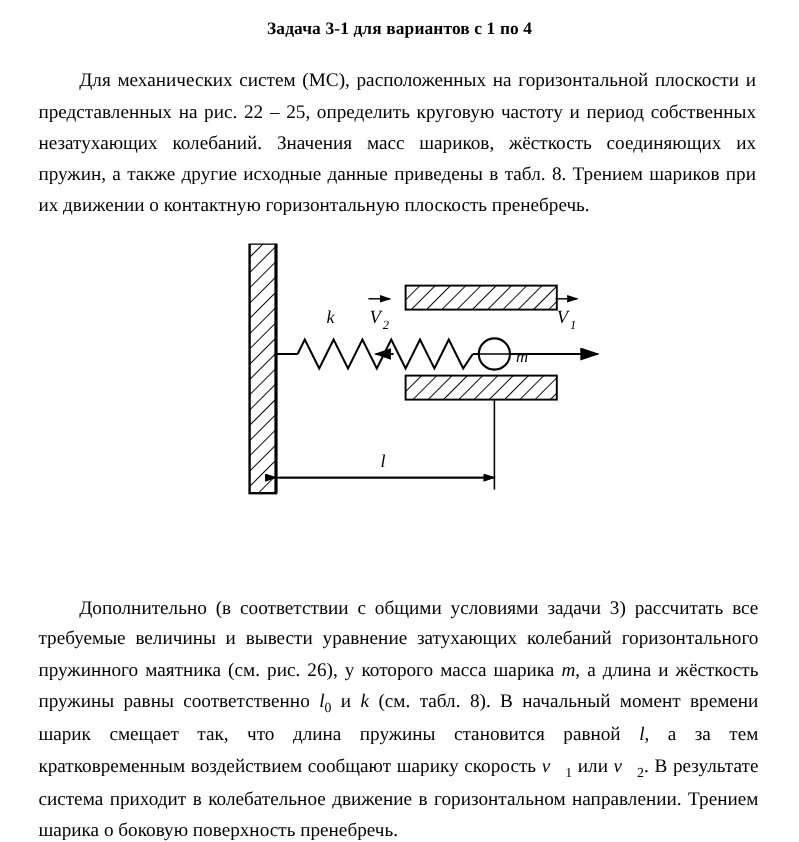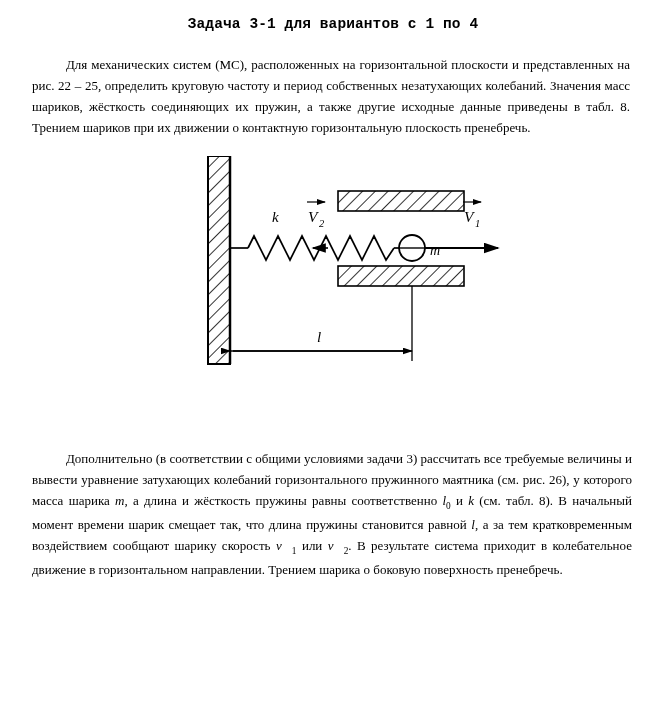--- a/index.html
+++ b/index.html
@@ -21,24 +21,23 @@
     height: 702px;
     box-sizing: border-box;
     padding: 0 28px;
   }
   .doc-title {
     text-align: center;
     font-weight: bold;
     font-size: 14.5px;
     margin: 16px 0 0 0;
     letter-spacing: 0.1px;
-    font-family: Liberation Mono, monospace;
   }
   .para {
-    font-size: 13px;
+    font-size: 16px;
     line-height: 1.62;
     text-align: justify;
     text-justify: inter-word;
     margin: 0;
     padding: 0 8px 0 4px;
     hyphens: manual;
   }
   .para.first {
     margin-top: 22px;
   }

